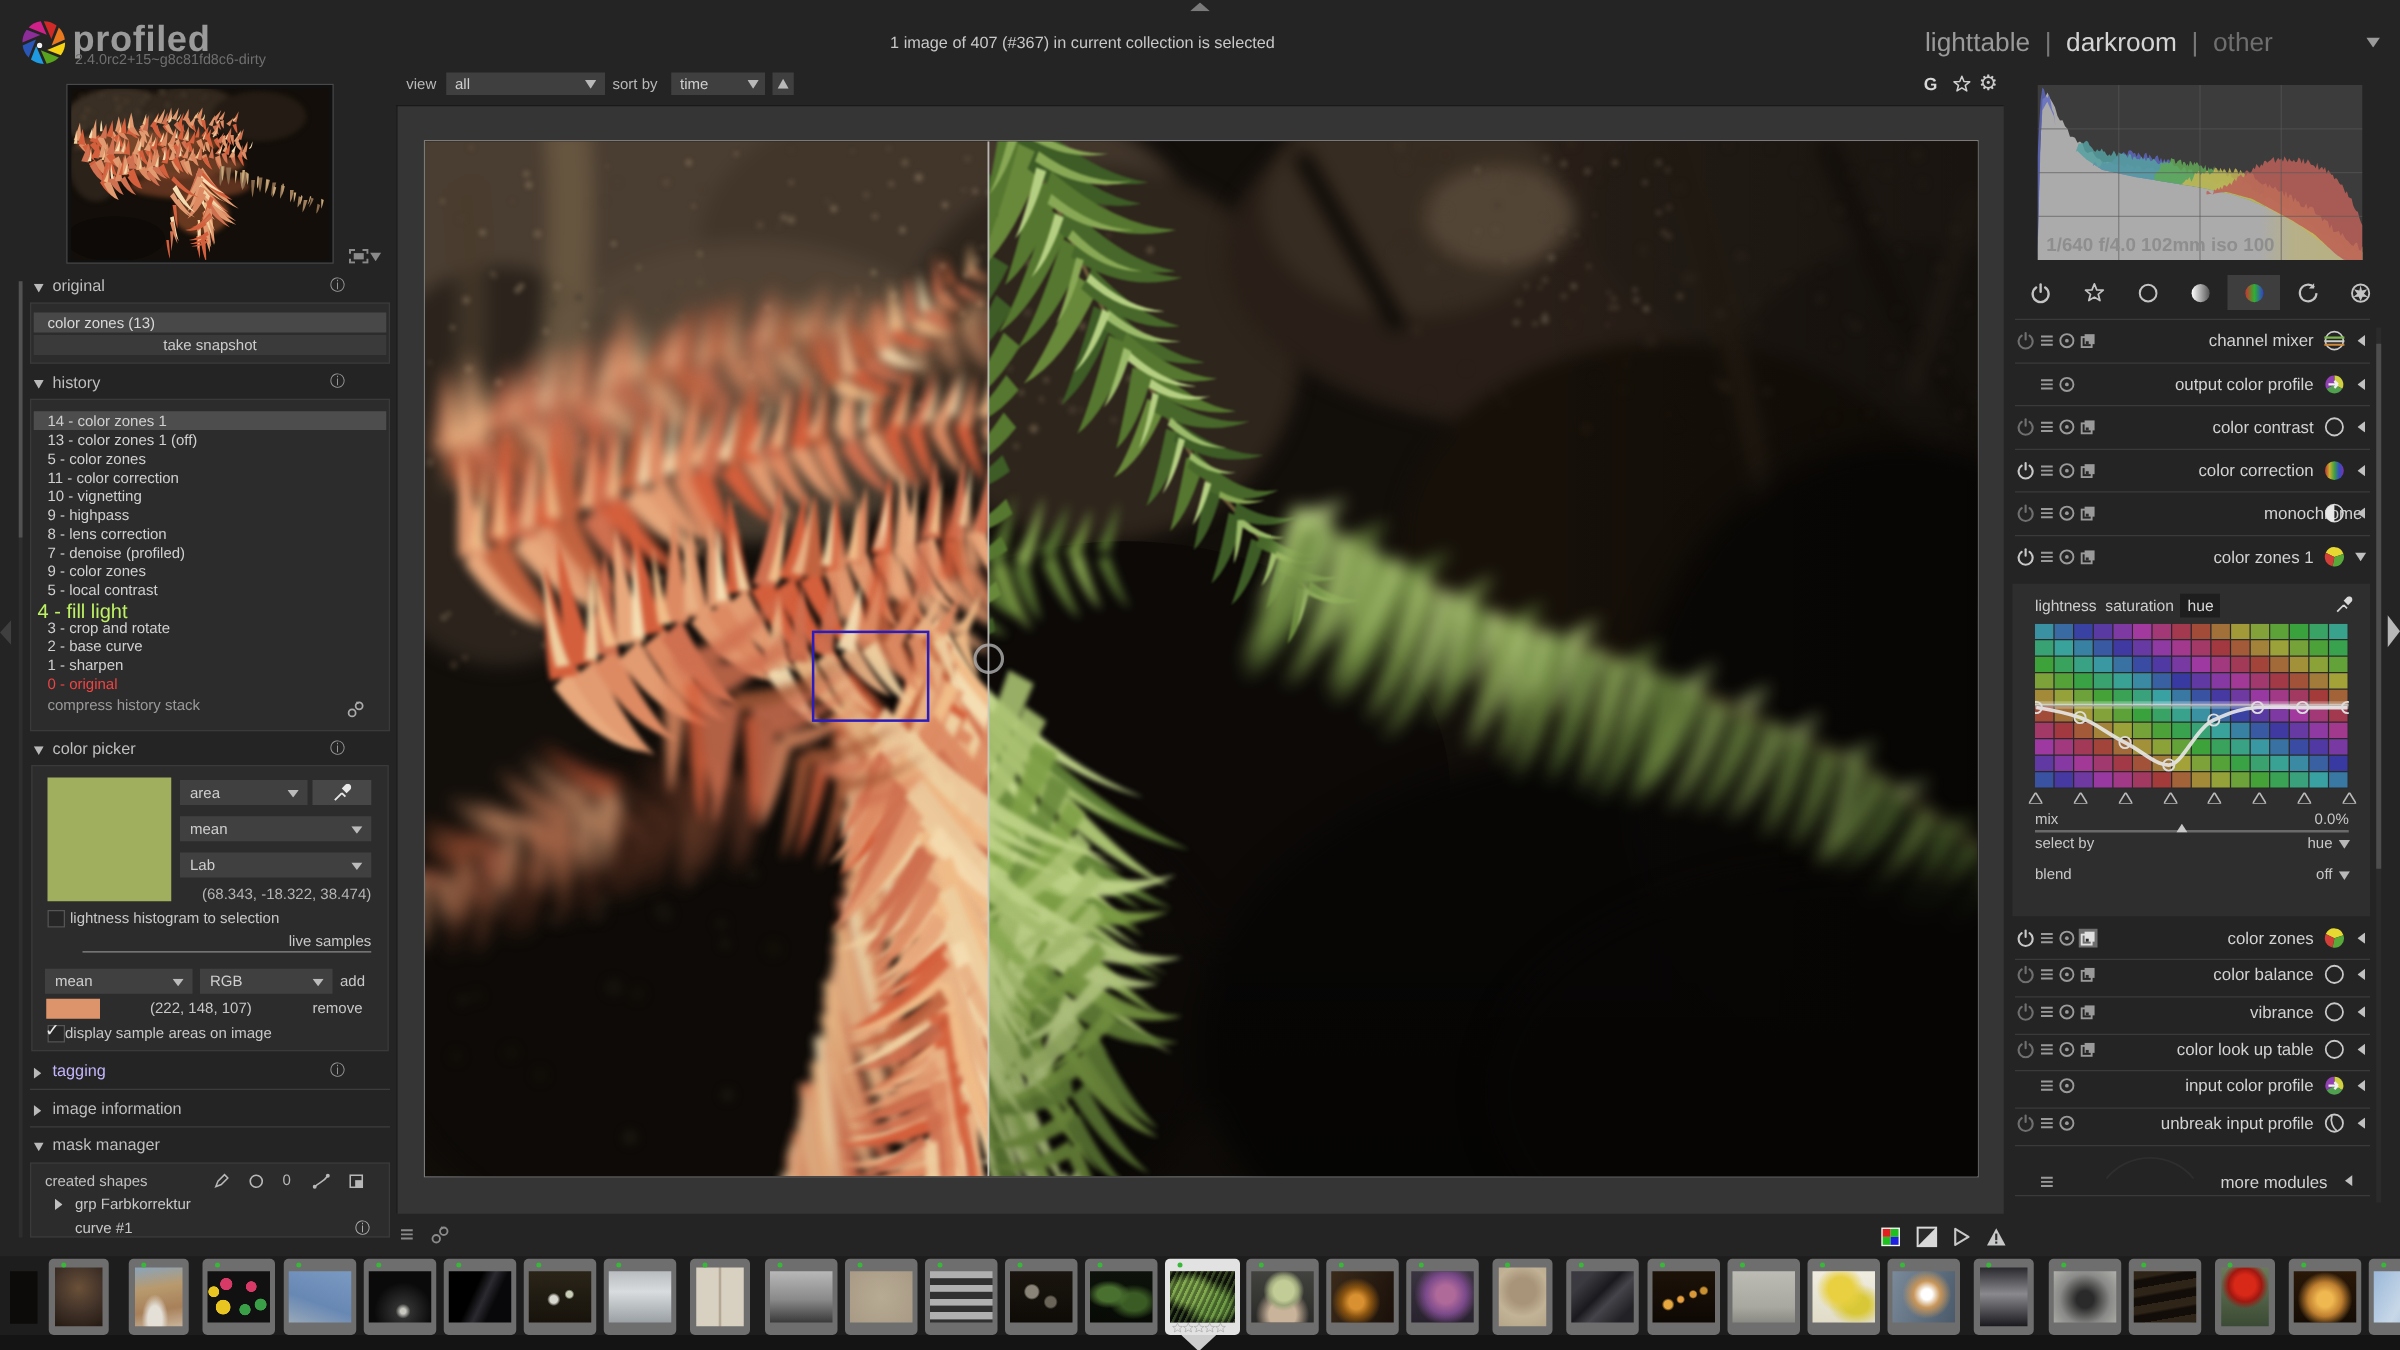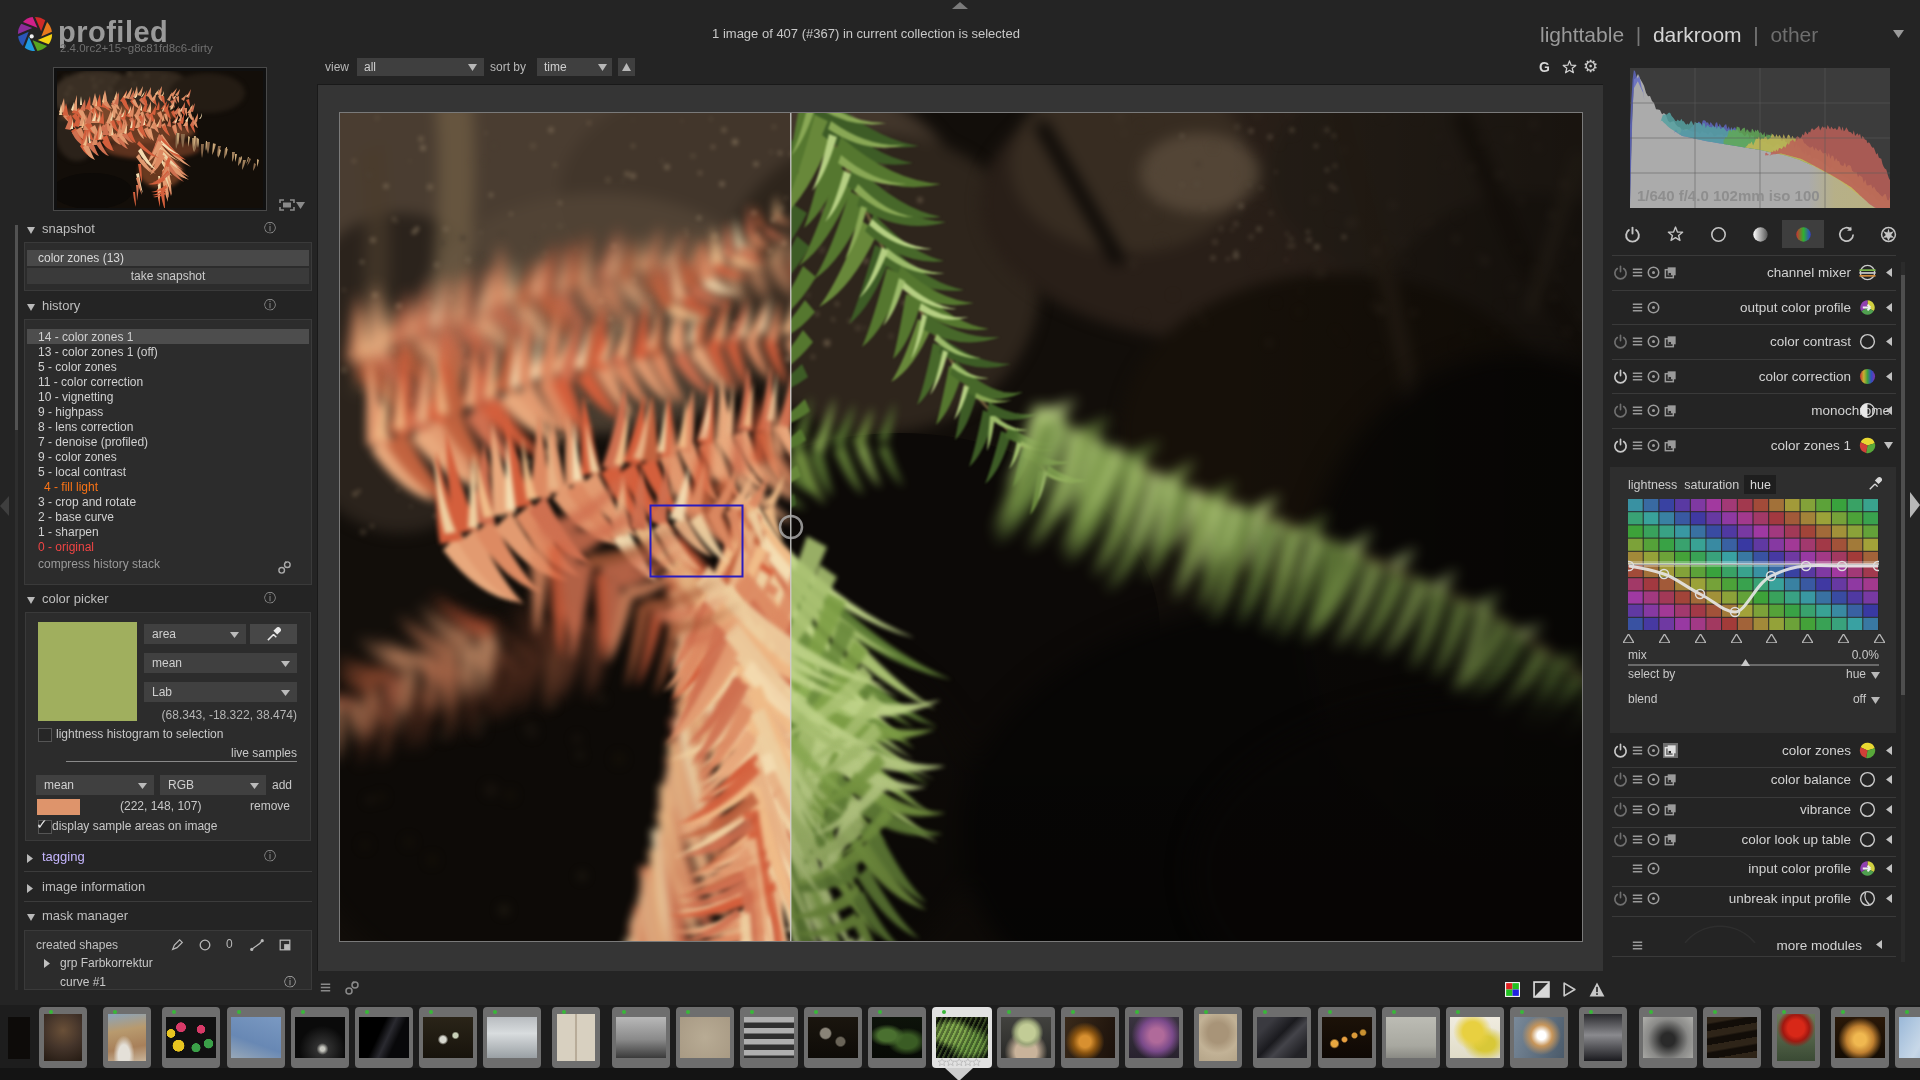--- a/index.html
+++ b/index.html
@@ -1911,21 +1911,21 @@
 <svg style="position:absolute;left:279px;top:199px" width="16" height="12" viewBox="0 0 16 12">
     <path d="M1,4 V1 H5 M11,1 H15 V4 M15,8 V11 H11 M5,11 H1 V8" stroke="#8a8a8a" stroke-width="1.6" fill="none"></path>
     <rect x="4" y="3.5" width="8" height="5" fill="#8a8a8a"></rect>
   </svg>
 <svg style="position:absolute;left:296px;top:202px" width="9" height="7">
     <polygon points="0,0 9,0 4.5,7" fill="#8a8a8a"></polygon>
   </svg>
 <svg style="position:absolute;left:27px;top:227px" width="8" height="7">
     <polygon points="0,0 8,0 4.0,7" fill="#b9b9b9"></polygon>
   </svg>
-<div style="position:absolute;left:42px;top:221px;font-size:13px;color:#bebebe">snapshot</div>
+<div style="position:absolute;left:42px;top:221px;font-size:13px;color:#bebebe">original</div>
 <div style="position:absolute;left:264px;top:221px;font-size:12px;color:#9a9a9a">ⓘ</div>
 <div style="position:absolute;left:24px;top:242px;width:288px;height:49px;background:#2c2c2c;border:1px solid #3a3a3a;box-sizing:border-box"></div>
 <div style="position:absolute;left:27px;top:250px;width:282px;height:16px;background:#484848"></div>
 <div style="position:absolute;left:38px;top:251px;font-size:12px;color:#d8d8d8">color zones (13)</div>
 <div style="position:absolute;left:27px;top:268px;width:282px;height:16px;background:#3a3a3a"></div>
 <div style="position:absolute;left:27px;top:269px;width:282px;text-align:center;font-size:12px;color:#cccccc">take snapshot</div>
 <svg style="position:absolute;left:27px;top:304px" width="8" height="7">
     <polygon points="0,0 8,0 4.0,7" fill="#b9b9b9"></polygon>
   </svg>
 <div style="position:absolute;left:42px;top:298px;font-size:13px;color:#bebebe">history</div>
@@ -1935,21 +1935,21 @@
 <div style="position:absolute;left:38px;top:330px;font-size:12px;color:#d0d0d0;white-space:nowrap">14 - color zones 1</div>
 <div style="position:absolute;left:38px;top:345px;font-size:12px;color:#d0d0d0;white-space:nowrap">13 - color zones 1 (off)</div>
 <div style="position:absolute;left:38px;top:360px;font-size:12px;color:#d0d0d0;white-space:nowrap">5 - color zones</div>
 <div style="position:absolute;left:38px;top:375px;font-size:12px;color:#d0d0d0;white-space:nowrap">11 - color correction</div>
 <div style="position:absolute;left:38px;top:390px;font-size:12px;color:#d0d0d0;white-space:nowrap">10 - vignetting</div>
 <div style="position:absolute;left:38px;top:405px;font-size:12px;color:#d0d0d0;white-space:nowrap">9 - highpass</div>
 <div style="position:absolute;left:38px;top:420px;font-size:12px;color:#d0d0d0;white-space:nowrap">8 - lens correction</div>
 <div style="position:absolute;left:38px;top:435px;font-size:12px;color:#d0d0d0;white-space:nowrap">7 - denoise (profiled)</div>
 <div style="position:absolute;left:38px;top:450px;font-size:12px;color:#d0d0d0;white-space:nowrap">9 - color zones</div>
 <div style="position:absolute;left:38px;top:465px;font-size:12px;color:#d0d0d0;white-space:nowrap">5 - local contrast</div>
-<div style="position:absolute;left:44px;top:480px;font-size:12px;color:#f97316;white-space:nowrap">4 - fill light</div>
+<div style="position:absolute;left:30px;top:480px;font-size:16px;color:#bef264;white-space:nowrap">4 - fill light</div>
 <div style="position:absolute;left:38px;top:495px;font-size:12px;color:#d0d0d0;white-space:nowrap">3 - crop and rotate</div>
 <div style="position:absolute;left:38px;top:510px;font-size:12px;color:#d0d0d0;white-space:nowrap">2 - base curve</div>
 <div style="position:absolute;left:38px;top:525px;font-size:12px;color:#d0d0d0;white-space:nowrap">1 - sharpen</div>
 <div style="position:absolute;left:38px;top:540px;font-size:12px;color:#ef4444;white-space:nowrap">0 - original</div>
 <div style="position:absolute;left:38px;top:557px;font-size:12px;color:#9a9a9a">compress history stack</div>
 <svg style="position:absolute;left:277px;top:560px" width="15" height="15" viewBox="0 0 16 16">
     <circle cx="5" cy="11" r="3" stroke="#aaa" stroke-width="1.5" fill="none"></circle>
     <circle cx="11" cy="5" r="3" stroke="#aaa" stroke-width="1.5" fill="none"></circle>
     <path d="M9,1 l2,2 l-3,1" fill="#aaa"></path>
   </svg>

